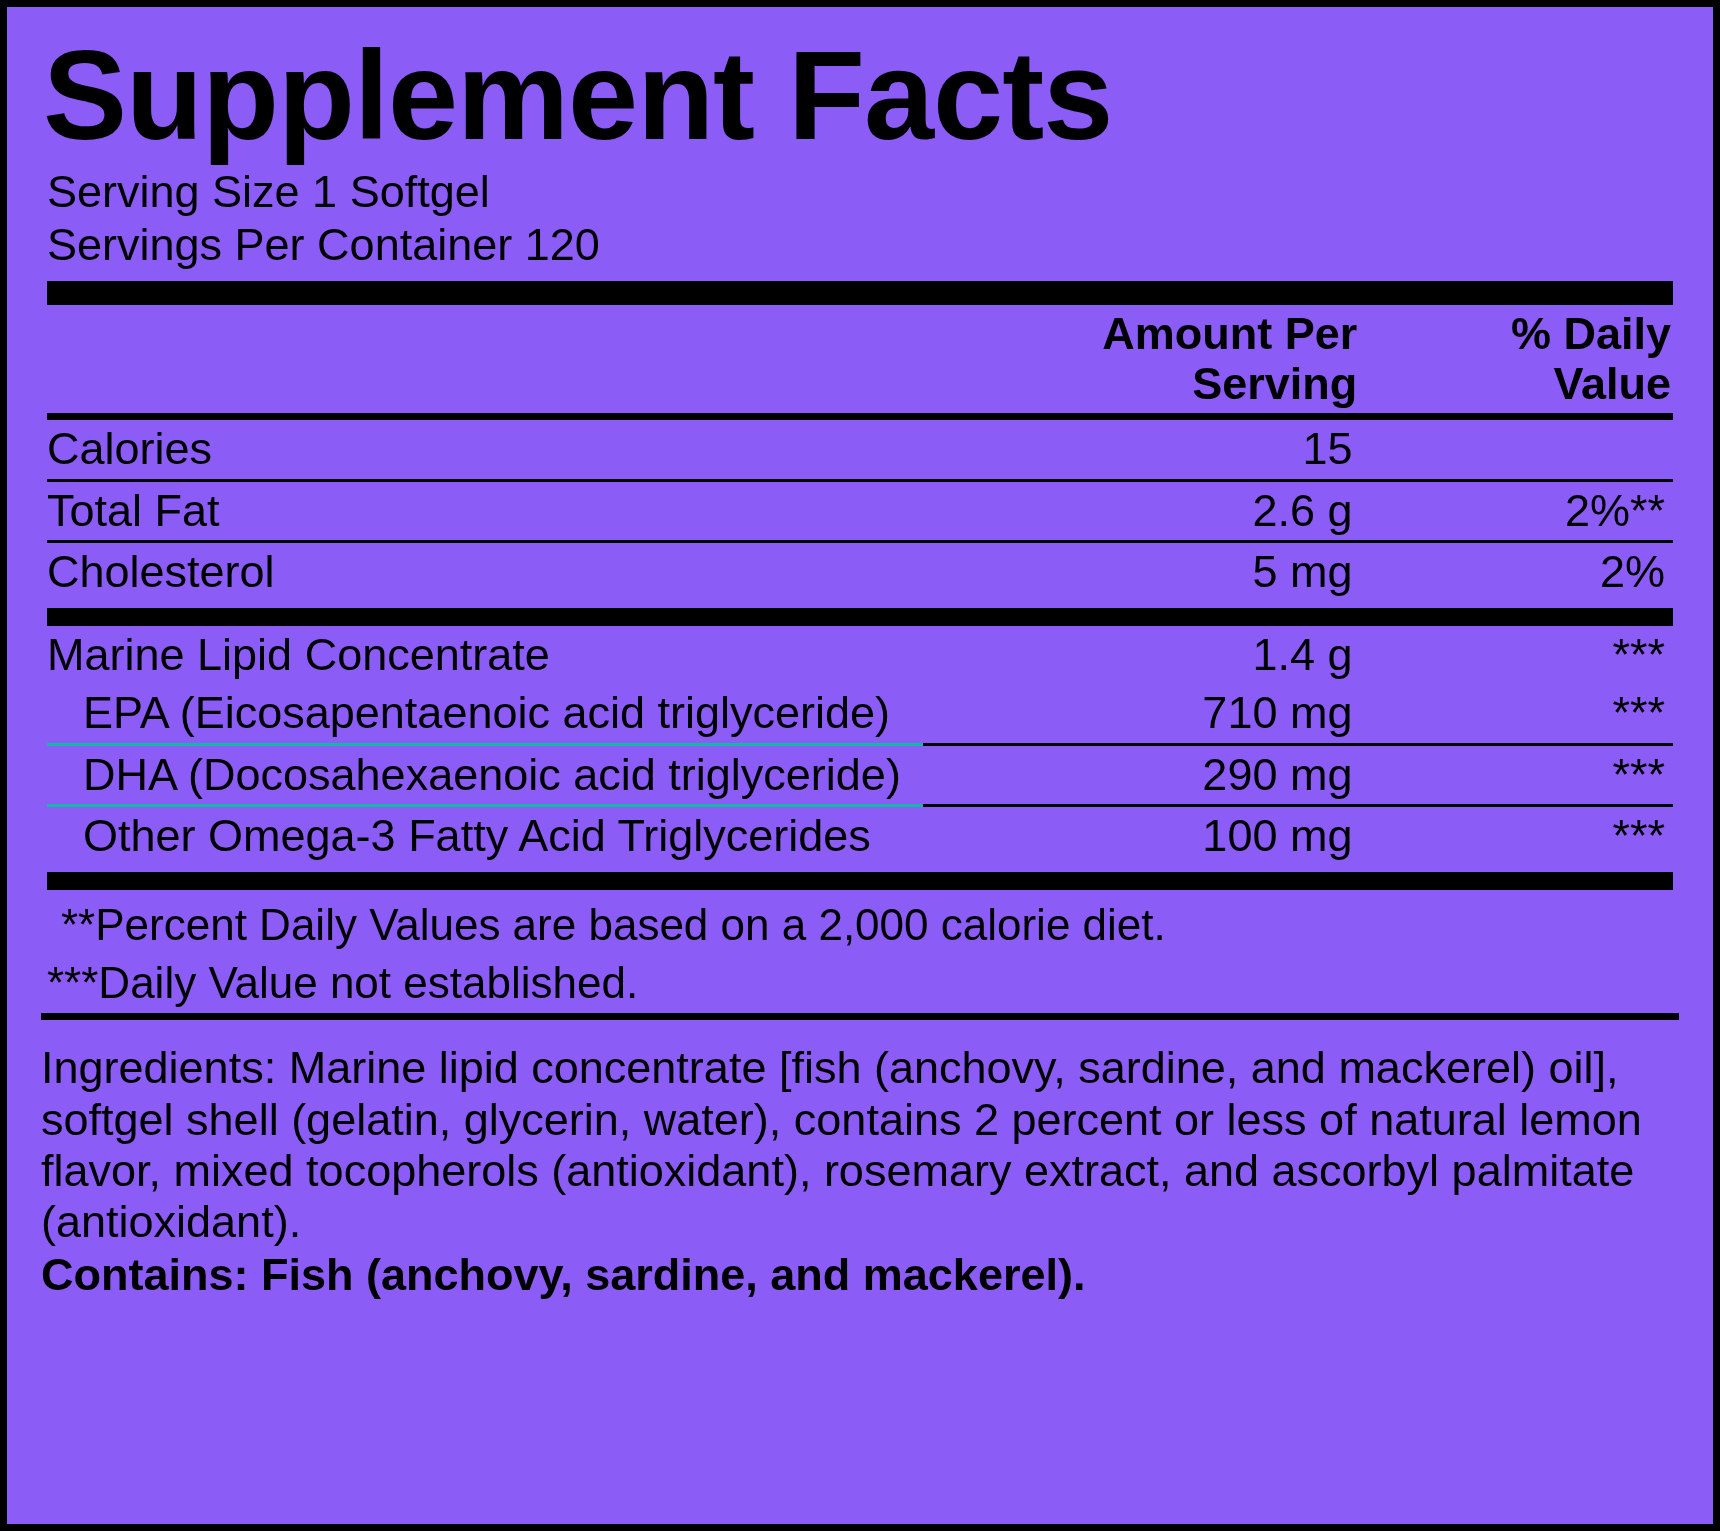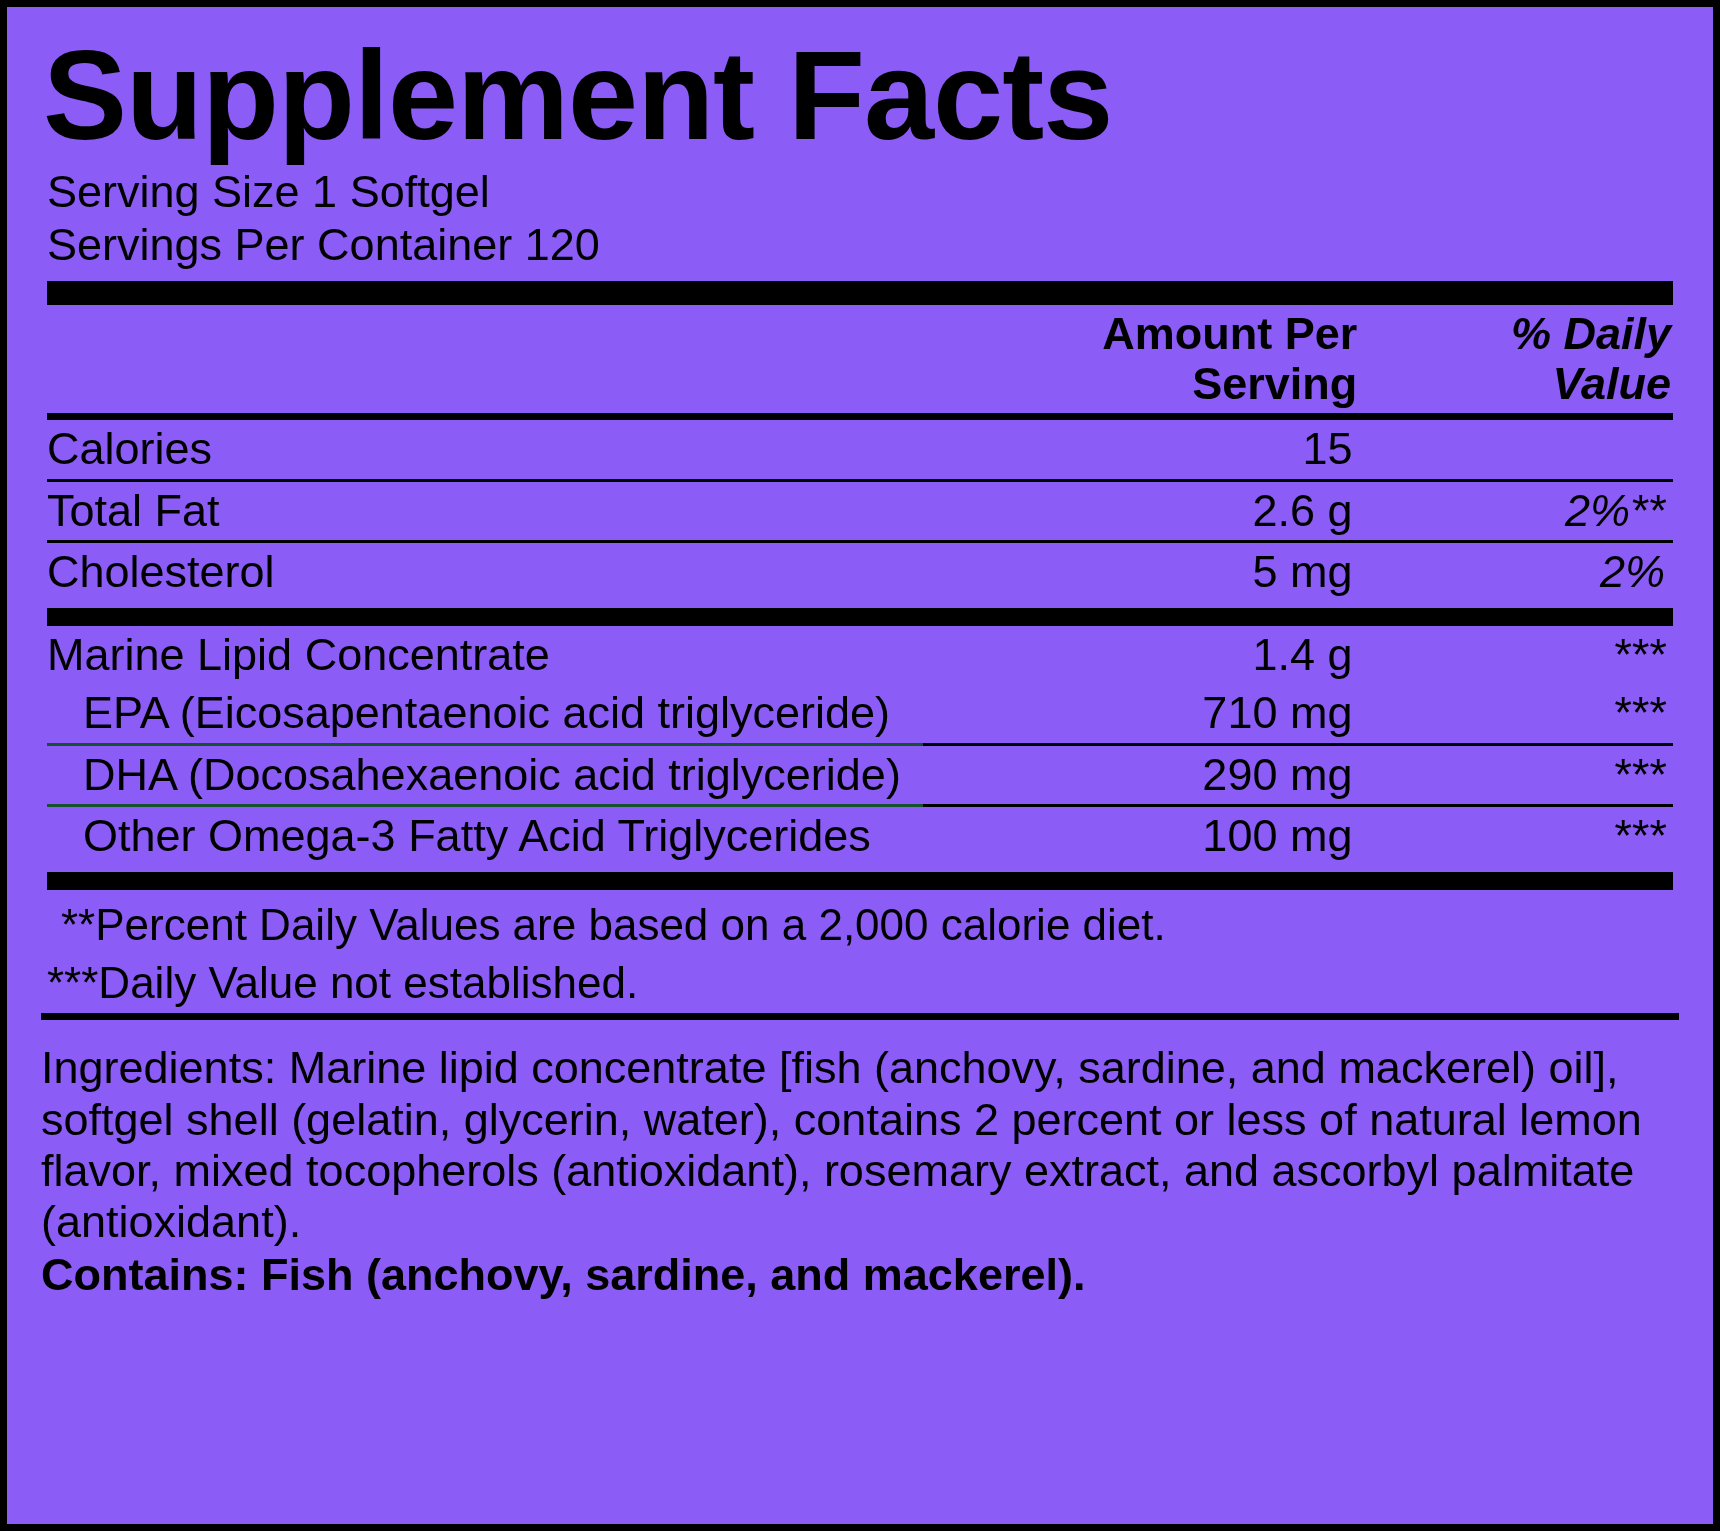--- a/index.html
+++ b/index.html
@@ -54,36 +54,36 @@
     table-layout: fixed;
   }
   table.facts td {
     padding: 4px 0 5px 0;
     font-size: 45px;
     vertical-align: bottom;
     line-height: 1.1;
   }
   .col-name { width: 55%; text-align: left; }
   .col-amt  { width: 27%; text-align: right; padding-right: 26px !important; }
-  .col-dv   { width: 18%; text-align: right; padding-right: 8px !important; font-style: italic; }
+  .col-dv   { width: 18%; text-align: right; padding-right: 8px !important; }
 
   .hdr td {
     font-weight: bold;
     font-size: 45px;
     padding-bottom: 8px;
     padding-top: 6px;
   }
   .hdr .col-amt { padding-right: 26px !important; }
   .hdr .col-dv { text-align: right; padding-right: 2px !important; }
 
   tr.line-thin td { border-bottom: 3px solid #000; }
   tr.line-heavy td { border-bottom: 7px solid #000; }
 
   .indent { padding-left: 36px !important; }
-  tr.sub td.col-name { border-bottom: 3px solid #14532d; }
+  tr.sub td.col-name { border-bottom: 3px solid #14b8a6; }
   tr.sub td { border-bottom: 3px solid #000; }
 
   .stars {
     font-size: 40px;
     line-height: 0.6;
     vertical-align: top;
   }
   .footnotes {
     margin: 6px 12px 0 12px;
   }

